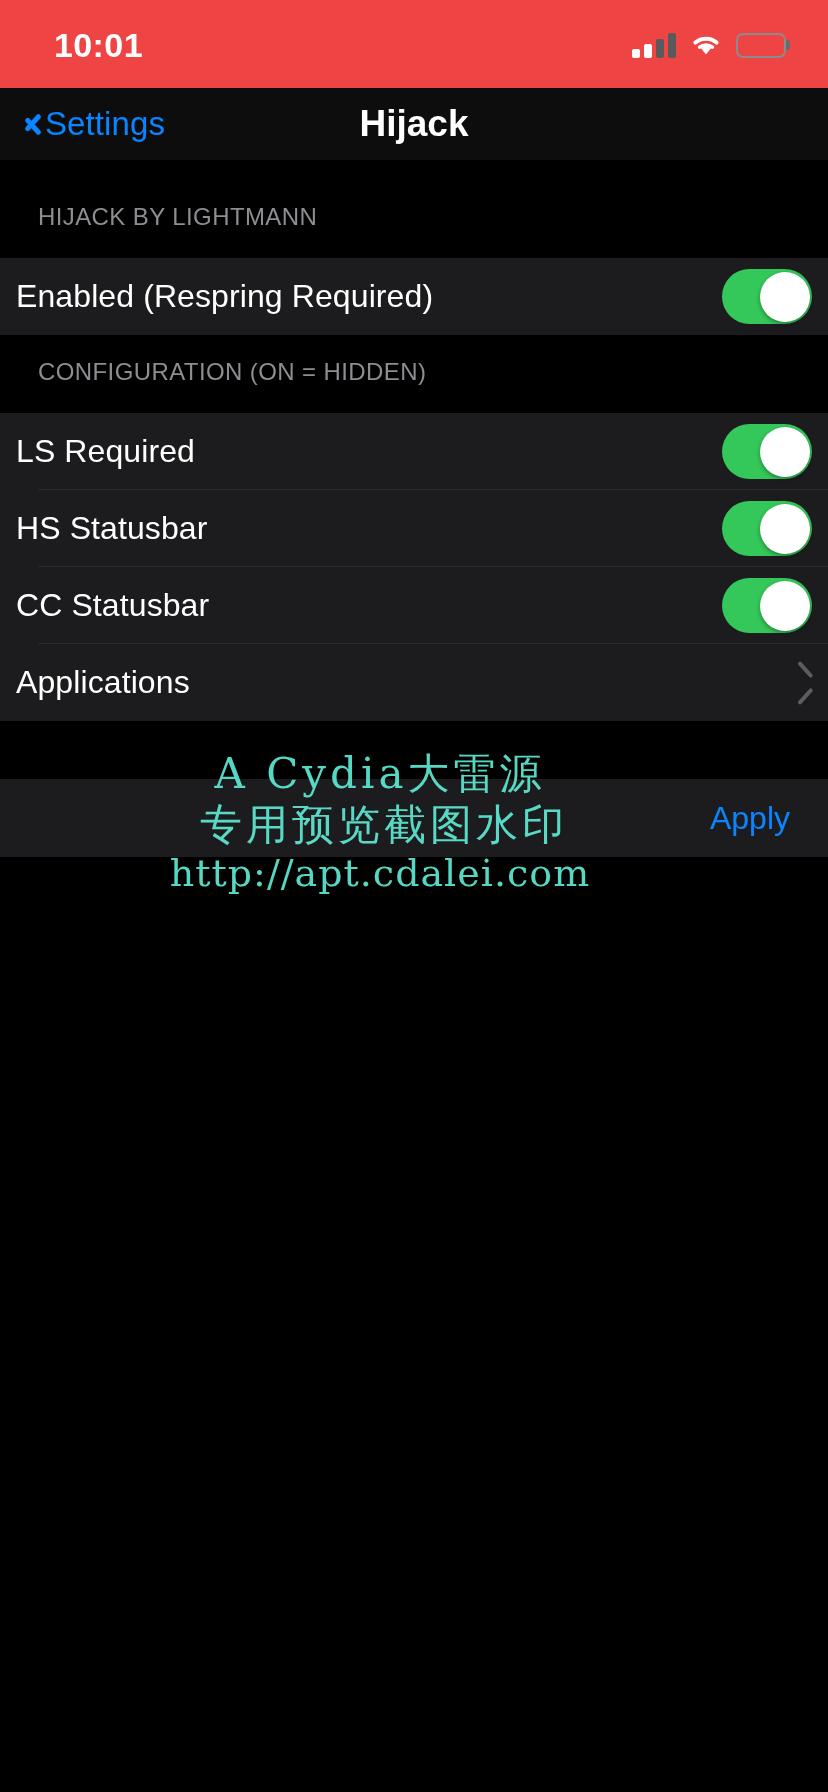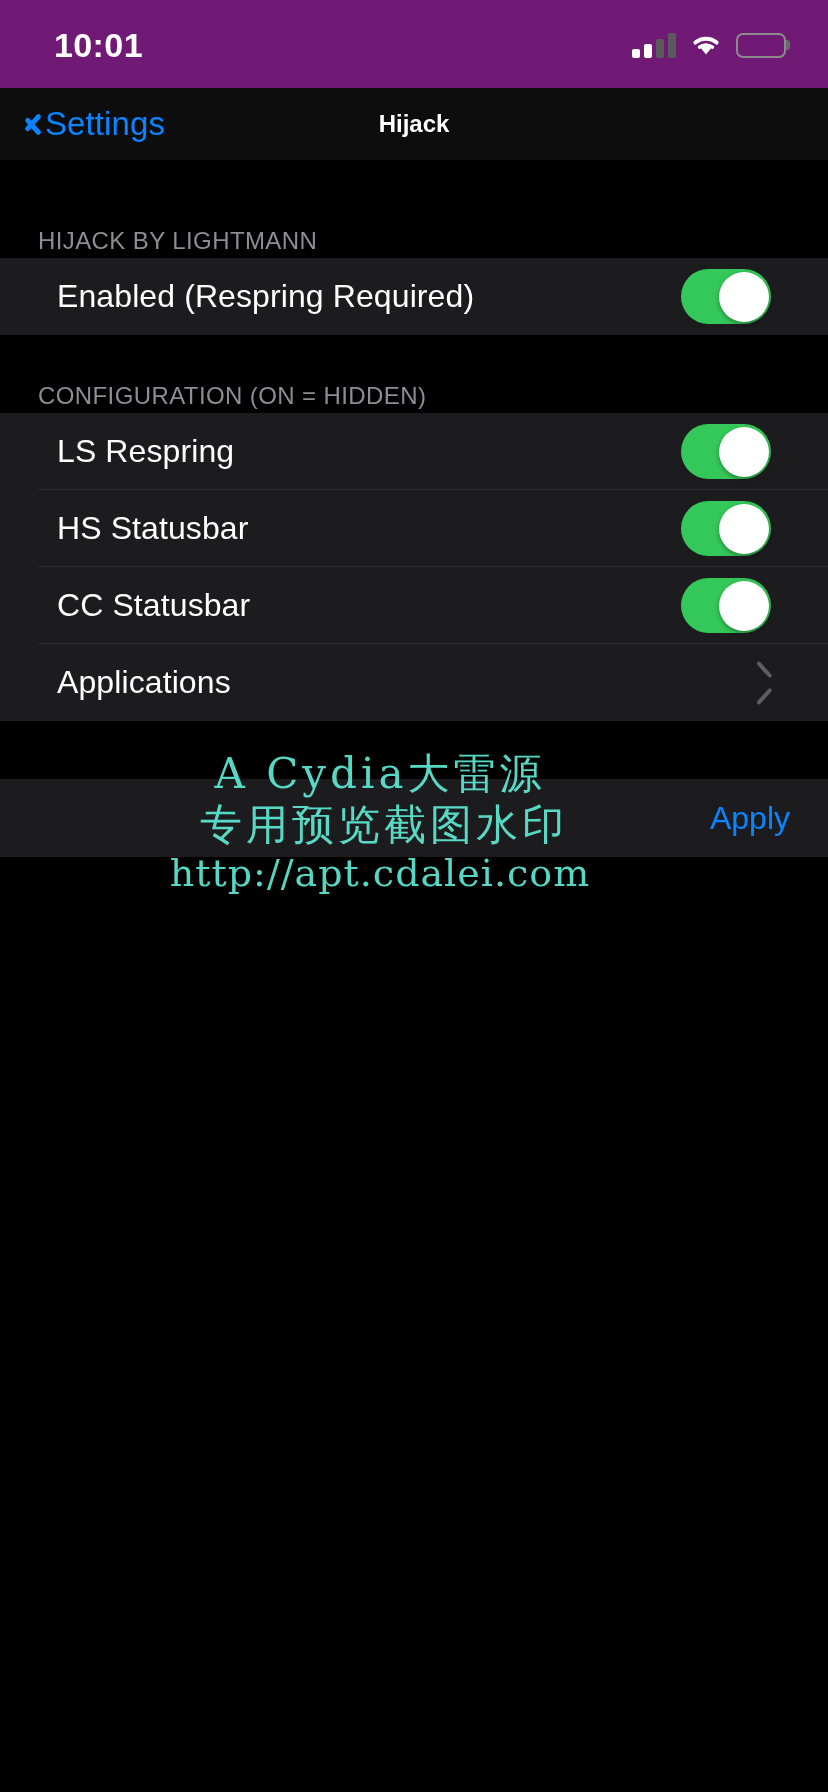--- a/index.html
+++ b/index.html
@@ -12,21 +12,21 @@
   .screen {
     position:relative;
     width:828px; height:1792px;
     background:#000;
   }
 
   
   .statusbar {
     position:absolute; top:0; left:0;
     width:828px; height:88px;
-    background:#701a75;
+    background:#ef4444;
   }
   .sb-time {
     position:absolute; left:54px; top:26px;
     font-size:34px; font-weight:bold; color:#fff;
     letter-spacing:0.4px;
   }
   .sb-right {
     position:absolute; right:42px; top:28px;
     height:34px;
     display:flex; align-items:center; gap:14px;
@@ -75,43 +75,43 @@
     width:21px; height:5px; border-radius:3px; background:#0a84ff;
   }
   .nav-back .chev::before { top:9px;  transform-origin:left center; transform:rotate(48deg); }
   .nav-back .chev::after  { top:21px; transform-origin:left center; transform:rotate(-48deg); }
   .nav-back-label {
     font-size:33px; color:#0a84ff; letter-spacing:0.1px;
   }
   .nav-title {
     position:absolute; left:0; top:0; width:828px; height:72px;
     display:flex; align-items:center; justify-content:center;
-    font-size:24px; font-weight:bold; color:#fff;
+    font-size:37px; font-weight:bold; color:#fff;
   }
 
   
   .table { position:absolute; top:160px; left:0; width:828px; }
 
   .section-header {
     height:78px;
     display:flex; align-items:flex-end;
-    padding:0 38px 3px 38px;
+    padding:0 38px 27px 38px;
     font-size:24px; color:#8d8d92;
     letter-spacing:0.4px;
     background:#000;
   }
   .section-header.first { height:98px; }
 
   .group { background:#1c1c1e; }
 
   .row {
     position:relative;
     height:77px;
     display:flex; align-items:center;
-    padding:0 57px;
+    padding:0 16px;
     background:#1c1c1e;
   }
   .row .sep {
     position:absolute; left:38px; right:0; bottom:0;
     height:1px; background:#2c2c2e;
   }
   .row-label {
     font-size:32px; color:#fff; flex:1;
     letter-spacing:0.1px;
   }
@@ -219,21 +219,21 @@
         <span class="row-label">Enabled (Respring Required)</span>
         <span class="switch">
             <span class="knob"></span>
           </span>
       </div>
     </div>
 
     <div class="section-header">CONFIGURATION (ON = HIDDEN)</div>
     <div class="group">
       <div class="row">
-        <span class="row-label">LS Respring</span>
+        <span class="row-label">LS Required</span>
         <span class="switch">
             <span class="knob"></span>
           </span>
         <span class="sep"></span>
       </div>
       <div class="row">
         <span class="row-label">HS Statusbar</span>
         <span class="switch">
             <span class="knob"></span>
           </span>

